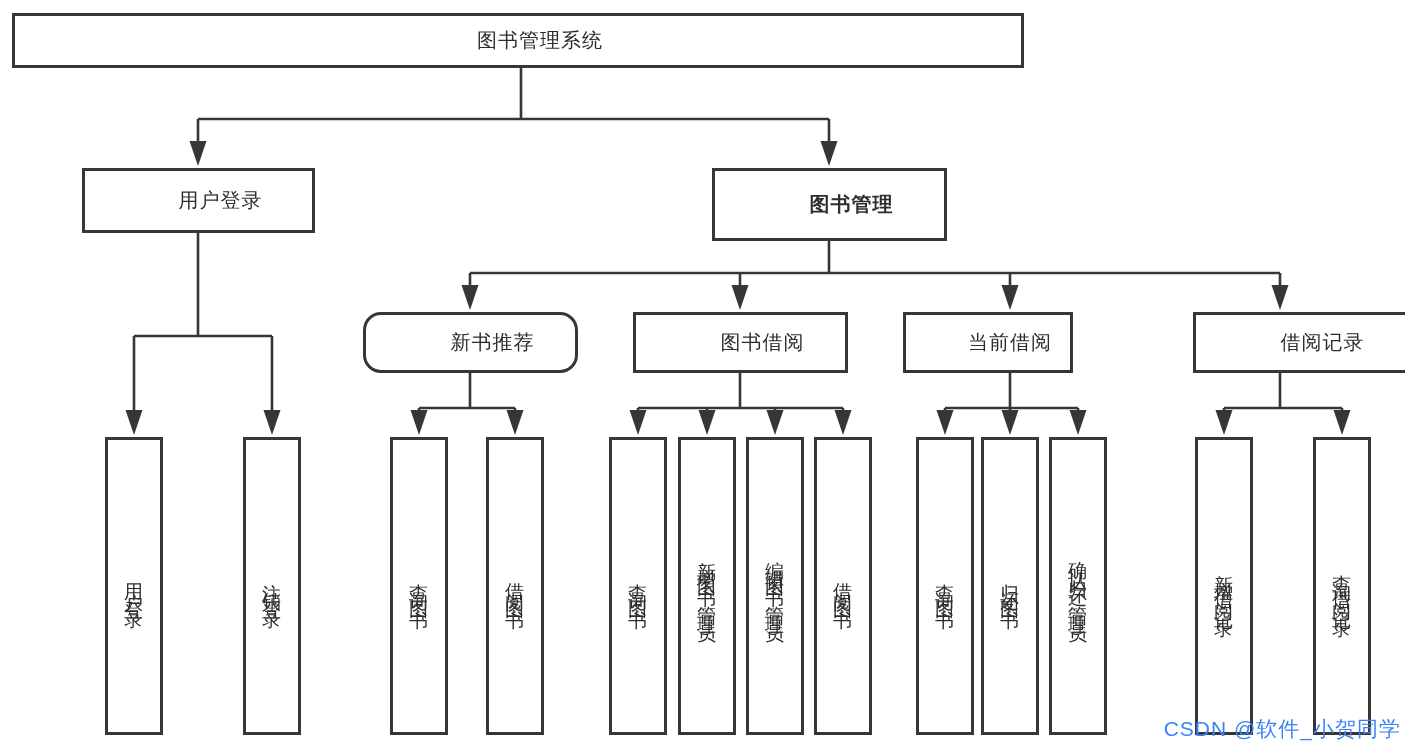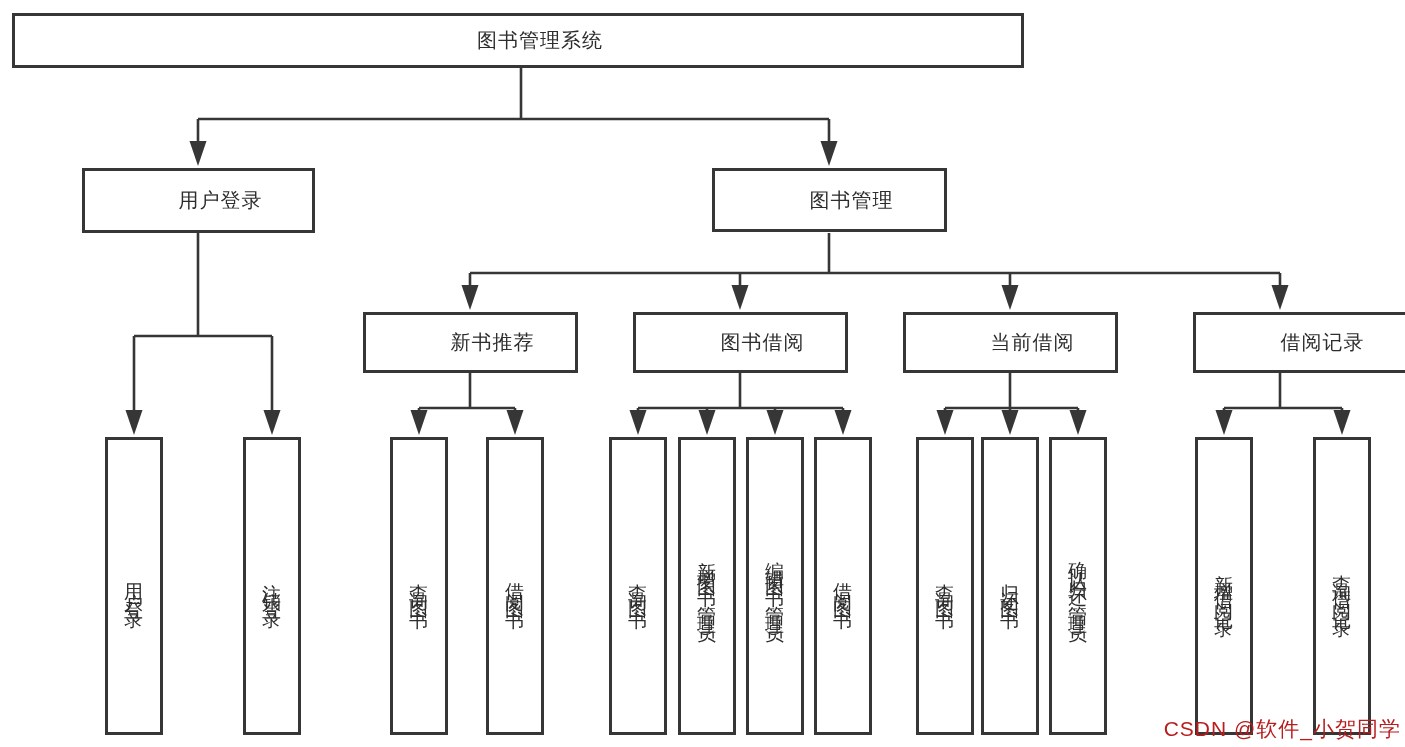--- a/index.html
+++ b/index.html
@@ -14,33 +14,33 @@
     color:#2d2d2d;text-align:center;
   }
   .hnode{font-size:20px;letter-spacing:1px;padding-left:44px;}
   .vnode span{
     writing-mode:vertical-rl;text-orientation:mixed;
     font-size:19px;letter-spacing:9px;line-height:1;color:#2d2d2d;
   }
   
   .n-root {left:12px;  top:13px;  width:1012px;height:55px;}
   .n-l2-0 {left:82px;  top:168px; width:233px; height:65px;}
-  .n-l2-1 {left:712px; top:168px; width:235px; height:64px;}
-  .n-l3-0 {left:363px; top:312px; width:215px; height:61px;}
+  .n-l2-1 {left:712px; top:168px; width:235px; height:73px;font-weight:bold;}
+  .n-l3-0 {left:363px; top:312px; width:215px; height:61px;border-radius:18px;}
   .n-l3-1 {left:633px; top:312px; width:215px; height:61px;font-family:Liberation Serif, serif;}
-  .n-l3-2 {left:903px; top:312px; width:215px; height:61px;}
+  .n-l3-2 {left:903px; top:312px; width:170px; height:61px;}
   .n-l3-3 {left:1173px;top:312px; width:215px; height:61px;margin-left:20px;}
   .leaf{top:437px;width:58px;height:298px;}
   .n-lf-0 {left:105px;} .n-lf-1 {left:243px;} .n-lf-2 {left:390px;}
   .n-lf-3 {left:486px;} .n-lf-4 {left:609px;} .n-lf-5 {left:678px;}
   .n-lf-6 {left:746px;} .n-lf-7 {left:814px;} .n-lf-8 {left:916px;}
   .n-lf-9 {left:981px;} .n-lf-10{left:1049px;}.n-lf-11{left:1195px;}
   .n-lf-12{left:1313px;}
   .watermark{
-    position:absolute;right:4px;bottom:4px;font-size:21px;color:#b91c1c;
+    position:absolute;right:4px;bottom:4px;font-size:21px;color:#3b82f6;
     letter-spacing:1px;z-index:5;white-space:nowrap;
   }
 </style>
 </head>
 <body>
 
 <div class="stage">
 
   <svg class="wires" viewBox="0 0 1405 747" xmlns="http://www.w3.org/2000/svg">
     <g stroke="#363636" stroke-width="2.6" fill="none">

